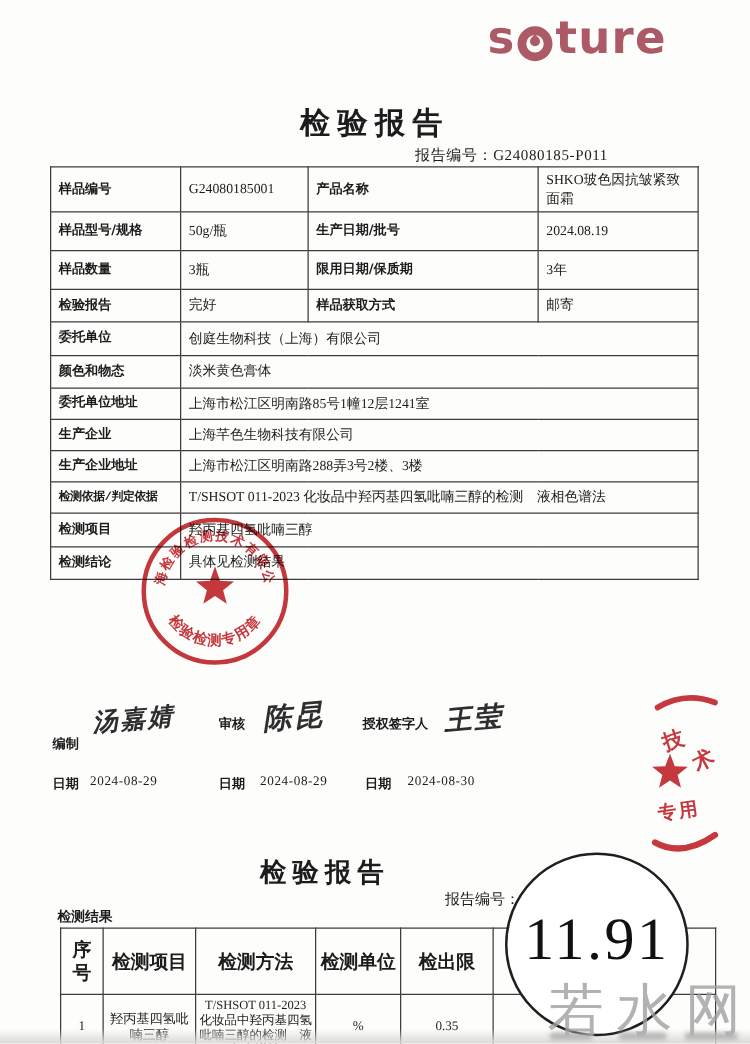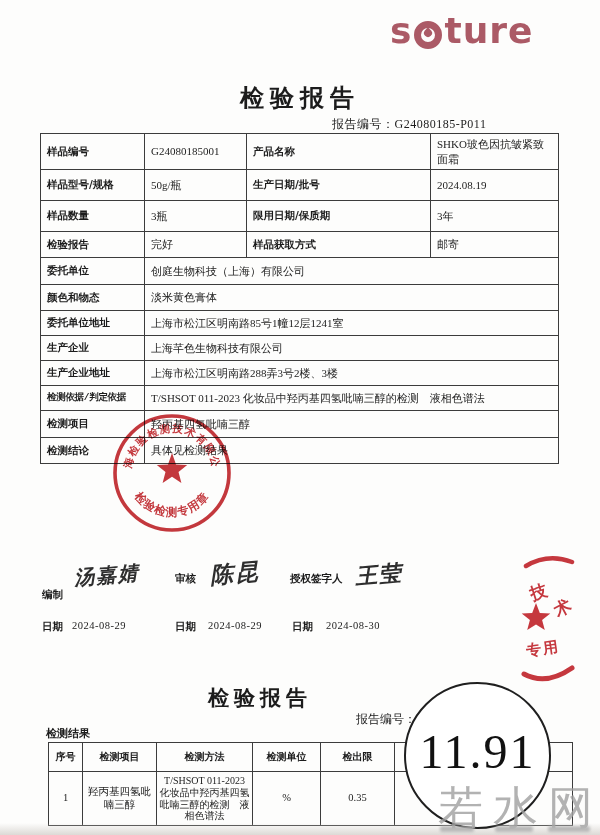--- a/index.html
+++ b/index.html
@@ -41,21 +41,21 @@
   .date-val{position:absolute;font-size:10.5px;letter-spacing:.5px;}
 
   
   .edge-stamp{position:absolute;left:520px;top:556px;width:80px;height:132px;z-index:4;overflow:hidden;}
 
   .results-label{position:absolute;top:726px;left:46px;font-size:11px;font-weight:600;
                  font-family:"DejaVu Sans",sans-serif;z-index:1;}
   table.results{position:absolute;left:48px;top:742px;width:524px;border-collapse:collapse;
                 table-layout:fixed;font-size:10.5px;text-align:center;z-index:1;line-height:1.2;}
   table.results th{border:1px solid #3c3c3c;font-family:"DejaVu Sans",sans-serif;font-weight:600;
-                   font-size:10px;padding:8px 2px;}
+                   font-size:15px;padding:8px 2px;}
   table.results td{border:1px solid #3c3c3c;padding:3px 2px;vertical-align:middle;}
   td.method{text-align:center;font-size:10px;line-height:1.18;}
 
   
   .magnifier{position:absolute;left:404px;top:682px;width:147px;height:147px;box-sizing:border-box;
              border:2px solid #1f1f1f;border-radius:50%;background:#fff;z-index:6;
              display:flex;align-items:center;justify-content:center;}
   .magnifier .big{font-family:"Liberation Serif",serif;font-size:48px;color:#111;
                   letter-spacing:2px;margin-top:-8px;}
 

